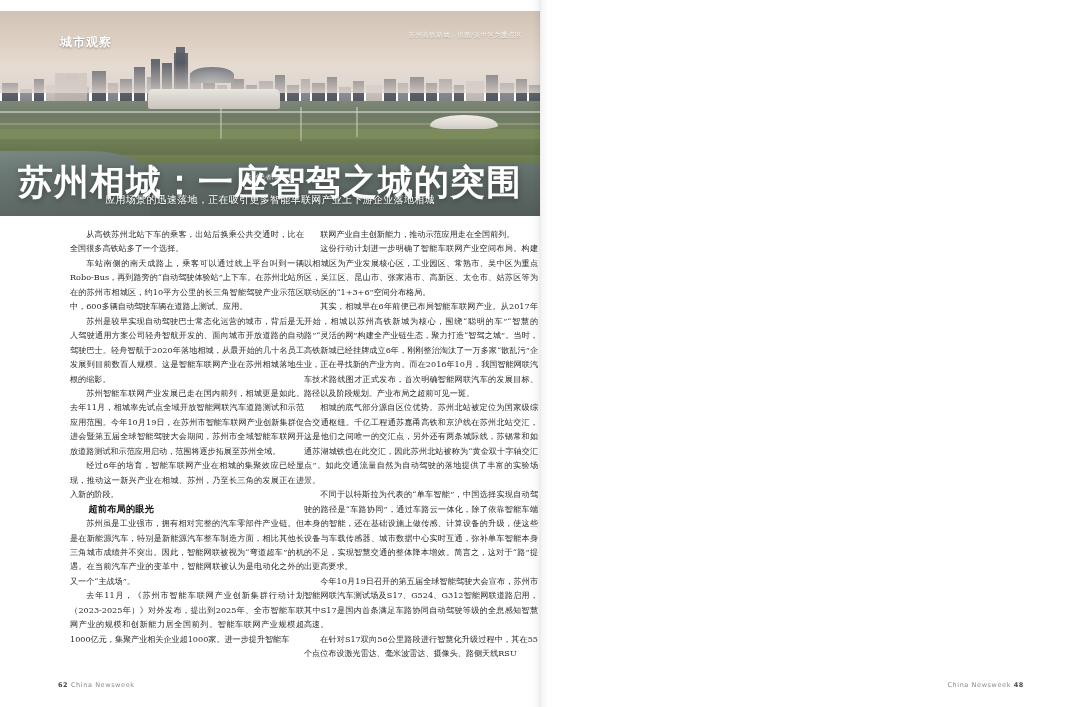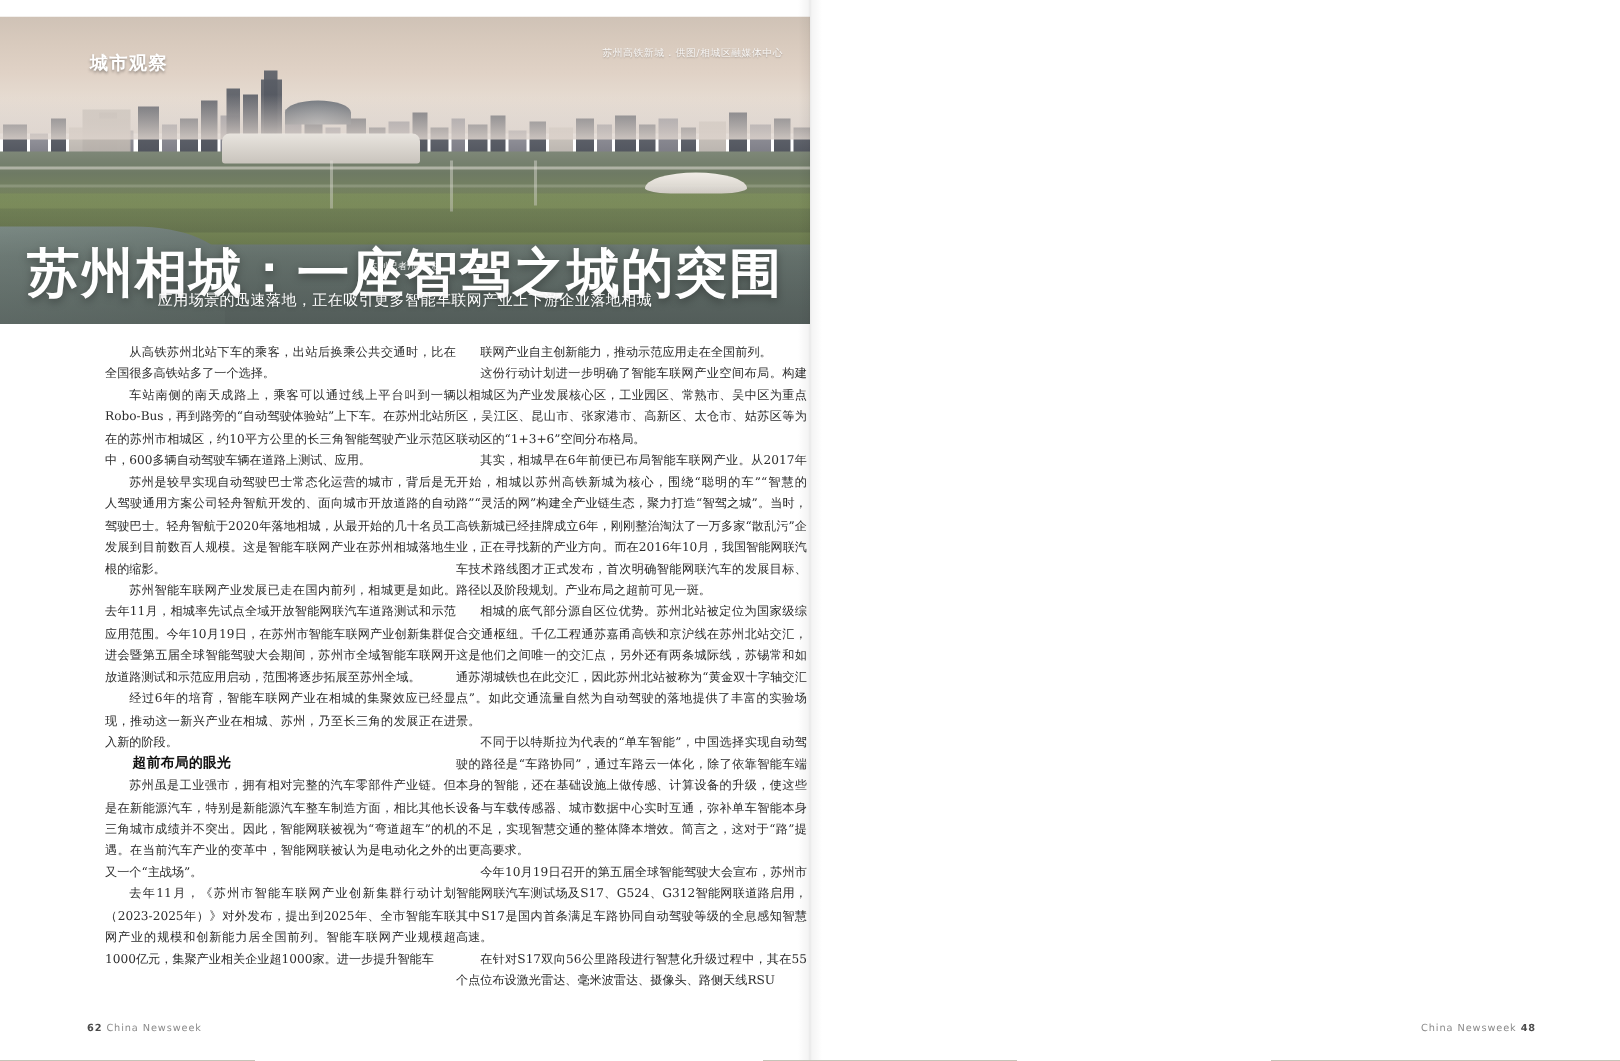--- a/index.html
+++ b/index.html
@@ -7,21 +7,21 @@
     padding: 0;
     background: #8a8a8a;
   }
   body {
     font-family: "Liberation Serif", "DejaVu Serif", serif;
   }
   .spread {
     position: relative;
     width: 1080px;
     height: 707px;
-    background: #fef9c3;
+    background: #a21caf;
     overflow: hidden;
   }
   
   .page {
     position: absolute;
     top: 0;
     height: 707px;
     background: #ffffff;
   }
   .page-left  { left: 0;    width: 540px; }
@@ -293,21 +293,21 @@
       <div class="road-h" style="left:0; top:100px; width:540px;"></div>
       <div class="road-h" style="left:0; top:112px; width:540px; opacity:0.4;"></div>
       <div class="road-d" style="left:300px; top:96px; width:1.6px; height:34px;"></div>
       <div class="road-d" style="left:356px; top:96px; width:1.6px; height:30px;"></div>
       <div class="road-d" style="left:220px; top:96px; width:1.6px; height:32px;"></div>
 
       <div class="hero-fade"></div>
     </div>
 
     <div class="kicker">城市观察</div>
-    <div class="photo-credit">苏州高铁新城 . 供图/相城区融媒体中心</div>
+    <div class="photo-credit">苏州高铁新城 . 供图/吴中区为重点区</div>
     <h1 class="headline">苏州相城：一座智驾之城的突围</h1>
     <div class="byline">本刊记者/陈惟杉</div>
     <div class="standfirst">应用场景的迅速落地，正在吸引更多智能车联网产业上下游企业落地相城</div>
 
     <div class="col c1">
         <p>从高铁苏州北站下车的乘客，出站后换乘公共交通时，比在全国很多高铁站多了一个选择。</p>
         <p>车站南侧的南天成路上，乘客可以通过线上平台叫到一辆Robo-Bus，再到路旁的“自动驾驶体验站”上下车。在苏州北站所在的苏州市相城区，约10平方公里的长三角智能驾驶产业示范区中，600多辆自动驾驶车辆在道路上测试、应用。</p>
         <p>苏州是较早实现自动驾驶巴士常态化运营的城市，背后是无人驾驶通用方案公司轻舟智航开发的、面向城市开放道路的自动驾驶巴士。轻舟智航于2020年落地相城，从最开始的几十名员工发展到目前数百人规模。这是智能车联网产业在苏州相城落地生根的缩影。</p>
         <p>苏州智能车联网产业发展已走在国内前列，相城更是如此。去年11月，相城率先试点全域开放智能网联汽车道路测试和示范应用范围。今年10月19日，在苏州市智能车联网产业创新集群促进会暨第五届全球智能驾驶大会期间，苏州市全域智能车联网开放道路测试和示范应用启动，范围将逐步拓展至苏州全域。</p>
         <p>经过6年的培育，智能车联网产业在相城的集聚效应已经显现，推动这一新兴产业在相城、苏州，乃至长三角的发展正在进入新的阶段。</p>

